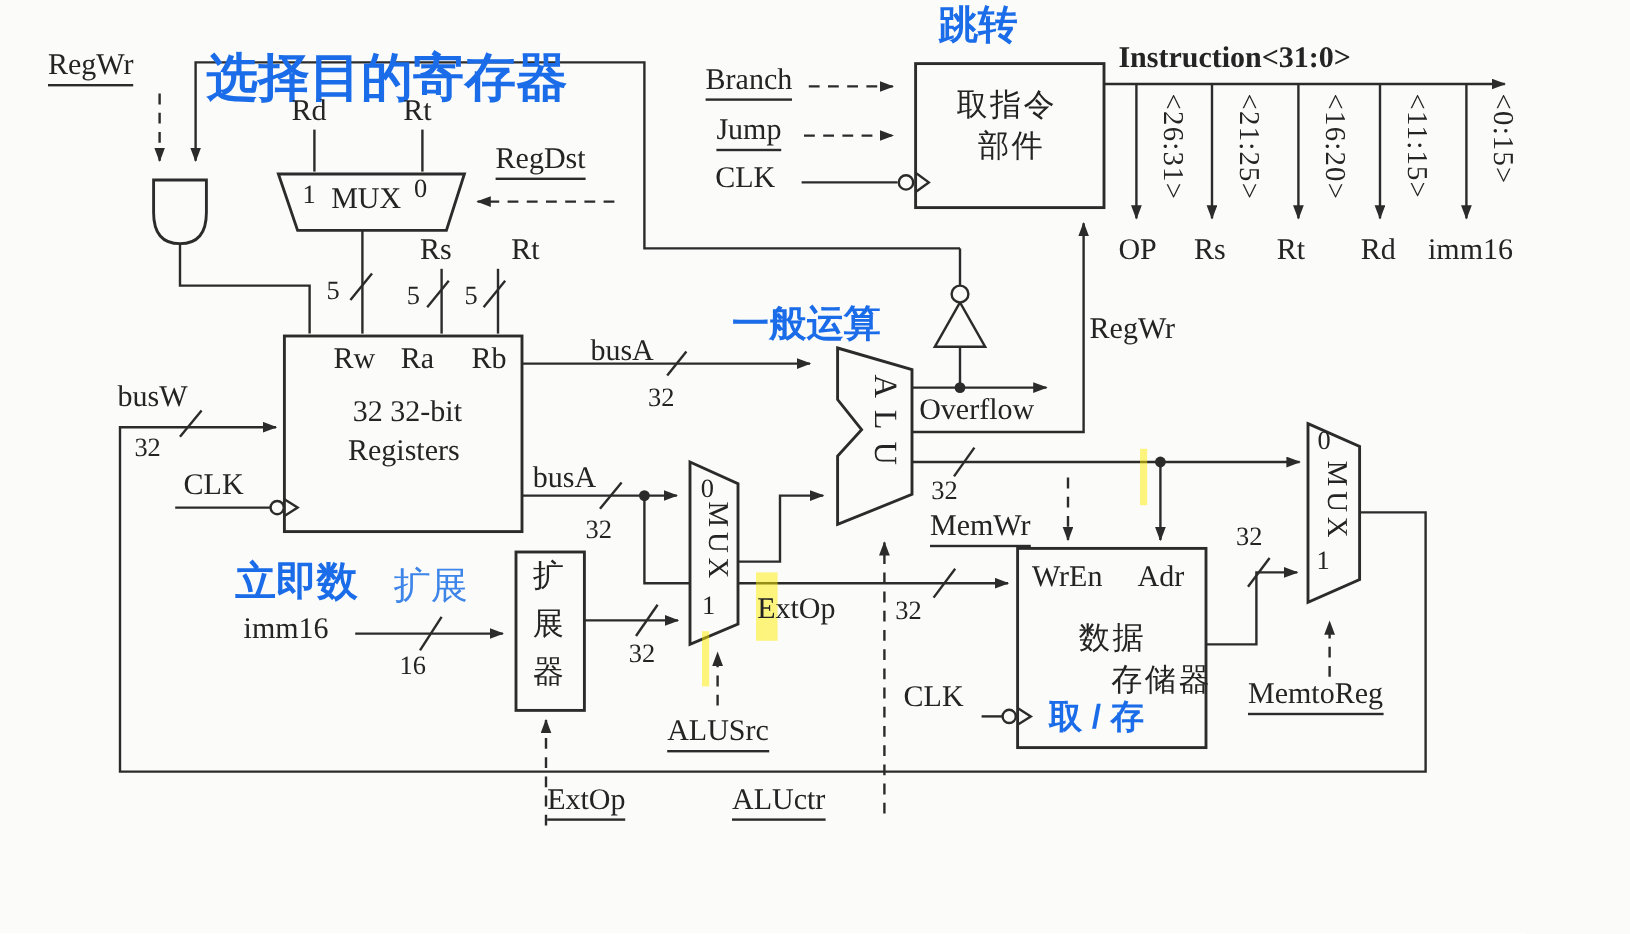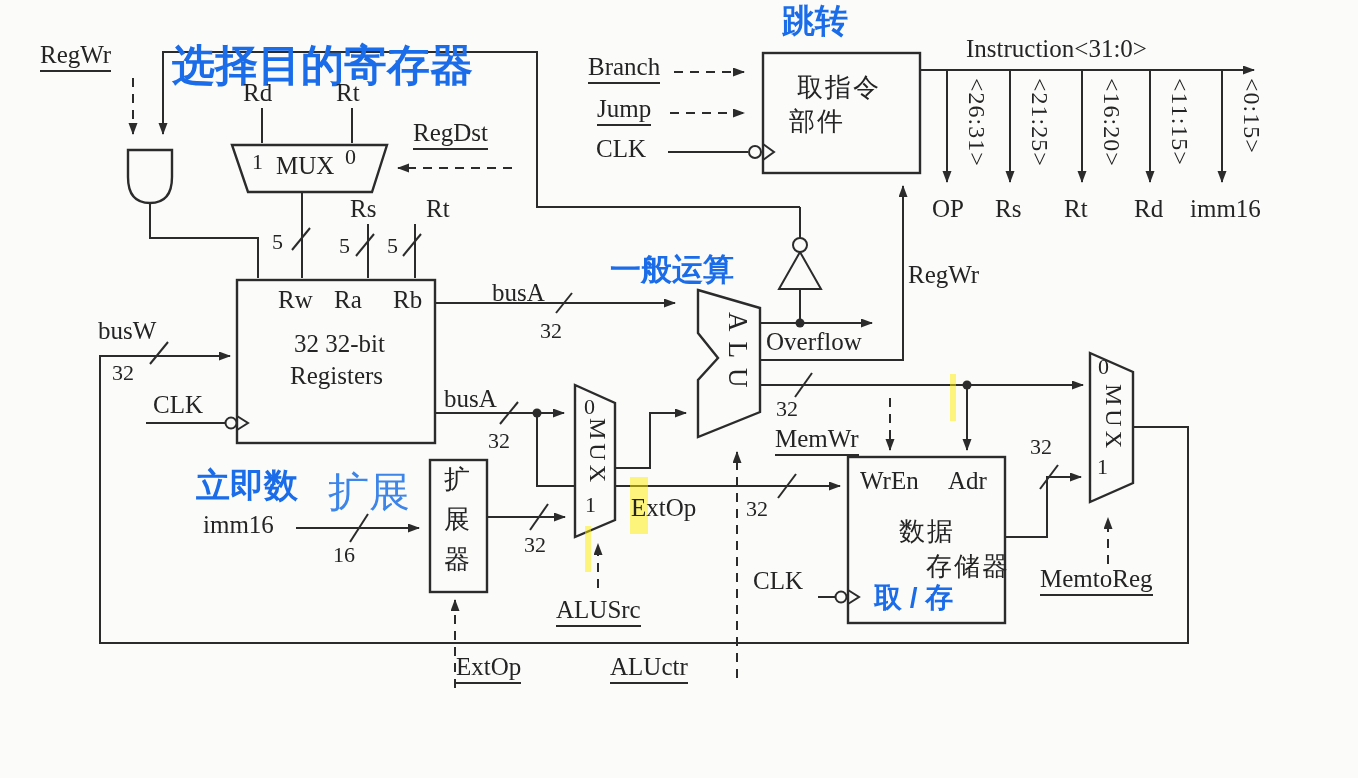--- a/index.html
+++ b/index.html
@@ -141,21 +141,21 @@
   <div class="lbl und" style="left:775px;top:426px;">MemWr</div>
   <div class="lbl und" style="left:556px;top:597px;text-align:right;">ALUSrc</div>
   <div class="lbl und" style="left:456px;top:654px;">ExtOp</div>
   <div class="lbl und" style="left:610px;top:654px;">ALUctr</div>
   <div class="lbl und" style="left:1040px;top:566px;">MemtoReg</div>
 
   <div class="blue" style="left:172px;top:44px;font-size:43px;">选择目的寄存器</div>
   <div class="blue" style="left:782px;top:4px;font-size:33px;">跳转</div>
   <div class="blue" style="left:610px;top:254px;font-size:31px;">一般运算</div>
   <div class="blue" style="left:196px;top:468px;font-size:34px;">立即数</div>
-  <div class="blue blue-light" style="left:328px;top:472px;font-size:41px;">扩展</div>
+  <div class="blue blue-light" style="left:328px;top:472px;font-size:31px;">扩展</div>
   <div class="blue" style="left:874px;top:584px;font-size:28px;">取 / 存</div>
 
   <div class="lbl" style="left:243px;top:80px;">Rd</div>
   <div class="lbl" style="left:336px;top:80px;">Rt</div>
   <div class="lbl" style="left:350px;top:196px;">Rs</div>
   <div class="lbl" style="left:426px;top:196px;">Rt</div>
 
   <div class="lbl-sm" style="left:252px;top:151px;">1</div>
   <div class="lbl" style="left:276px;top:153px;">MUX</div>
   <div class="lbl-sm" style="left:345px;top:146px;">0</div>
@@ -178,23 +178,23 @@
   <div class="lbl-sm" style="left:488px;top:430px;">32</div>
   <div class="lbl-sm" style="left:776px;top:398px;">32</div>
   <div class="lbl-sm" style="left:524px;top:534px;">32</div>
   <div class="lbl-sm" style="left:746px;top:498px;">32</div>
   <div class="lbl-sm" style="left:1030px;top:436px;">32</div>
   <div class="lbl" style="left:631px;top:495px;">ExtOp</div>
   <div class="lbl" style="left:203px;top:512px;">imm16</div>
   <div class="lbl-sm" style="left:333px;top:544px;">16</div>
 
   <div class="lbl cjk" style="left:797px;top:74px;">取指令</div>
-  <div class="lbl cjk" style="left:789px;top:108px;">部件</div>
-
-  <div class="lbl" style="left:966px;top:36px;">Instruction&lt;31:0&gt;</div>
+  <div class="lbl cjk" style="left:815px;top:108px;">部件</div>
+
+  <div class="lbl" style="left:932px;top:36px;font-weight:bold;">Instruction&lt;31:0&gt;</div>
   <div class="lbl-sm bitv rot" style="left:989px;top:78px;">&lt;26:31&gt;</div>
   <div class="lbl-sm bitv rot" style="left:1052px;top:78px;">&lt;21:25&gt;</div>
   <div class="lbl-sm bitv rot" style="left:1124px;top:78px;">&lt;16:20&gt;</div>
   <div class="lbl-sm bitv rot" style="left:1192px;top:78px;">&lt;11:15&gt;</div>
   <div class="lbl-sm bitv rot" style="left:1264px;top:78px;">&lt;0:15&gt;</div>
   <div class="lbl" style="left:932px;top:196px;">OP</div>
   <div class="lbl" style="left:995px;top:196px;">Rs</div>
   <div class="lbl" style="left:1064px;top:196px;">Rt</div>
   <div class="lbl" style="left:1134px;top:196px;">Rd</div>
   <div class="lbl" style="left:1190px;top:196px;">imm16</div>

